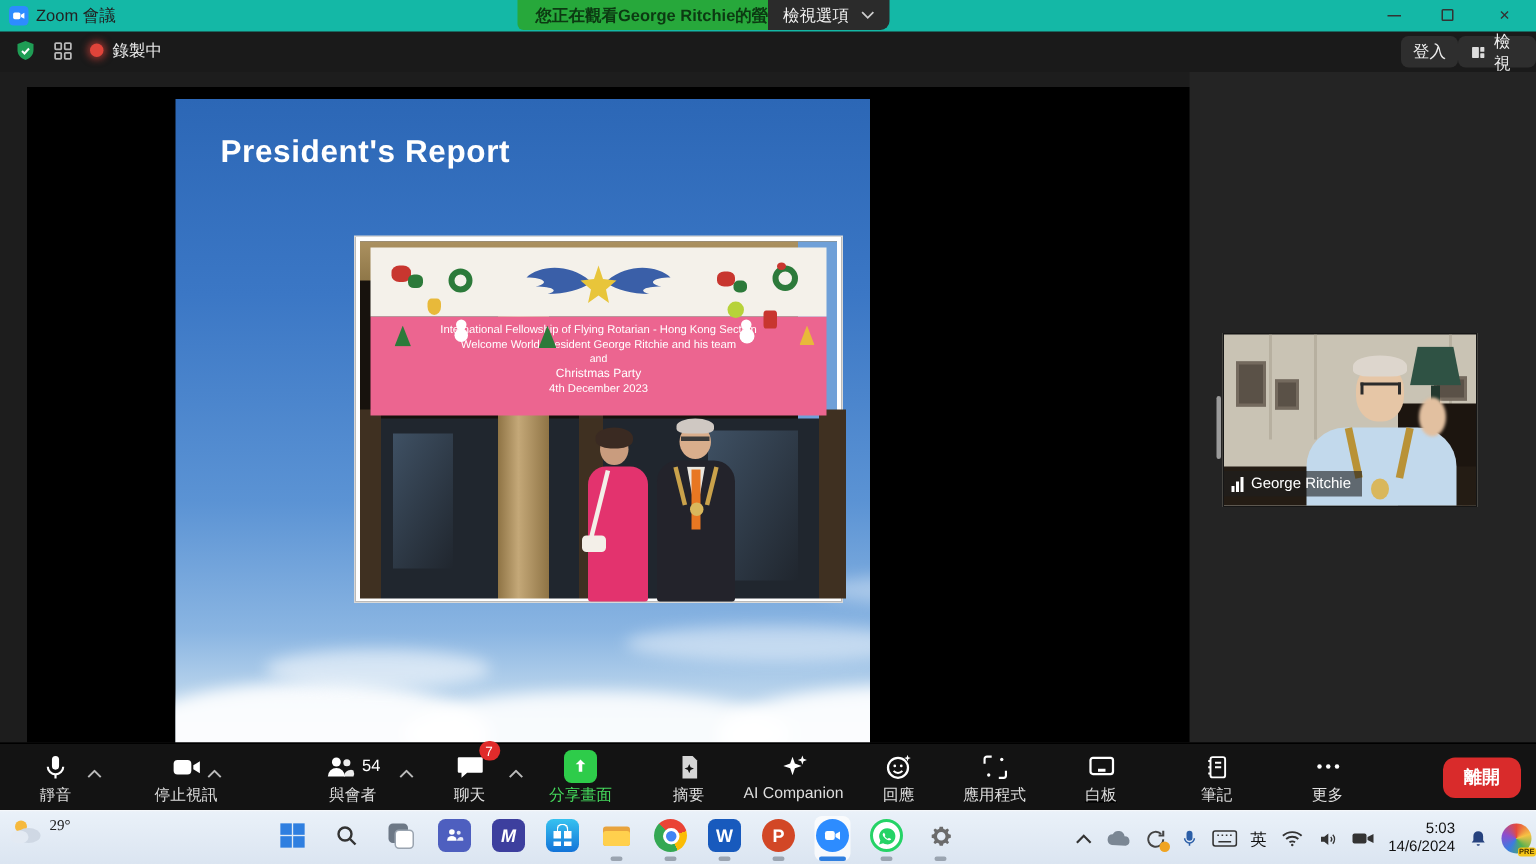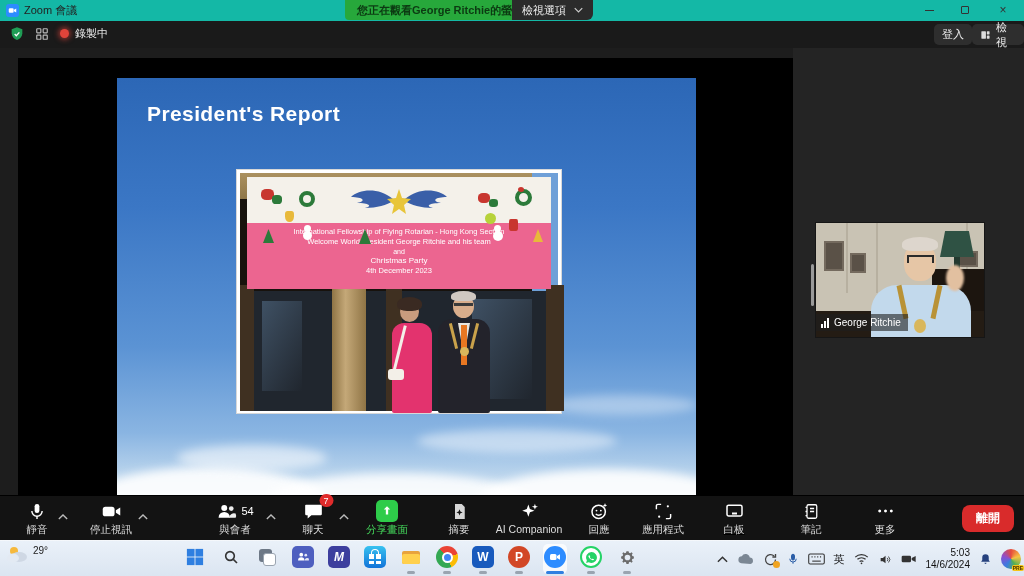--- a/index.html
+++ b/index.html
@@ -26,21 +26,21 @@
   #rec-dot { width:9px; height:9px; border-radius:50%; background:#e0443a; box-shadow:0 0 5px 2px rgba(224,68,58,.55); }
   .mb-btn { top:3px; height:21px; padding:0 8px; background:#2e2e2e; border-radius:5px; display:flex; align-items:center; gap:5px; font-size:11px; color:#eee; cursor:pointer; }
   #signin-btn { left:934px; } #viewbtn { left:972px; }
 
   
   #main { left:0; top:48px; width:1024px; height:447px; background:#1d1d1d; }
   #share-screen { left:18px; top:10px; width:775px; height:437px; background:#000; }
   #right-panel { left:793px; top:0; width:231px; height:447px; background:#242424; }
 
   
-  #slide { left:99px; top:20px; width:579px; height:433px; overflow:hidden;
+  #slide { left:99px; top:8px; width:463px; height:433px; overflow:hidden;
     background:linear-gradient(180deg,#2c67b6 0%,#3b77c5 30%,#5b93d4 62%,#8ab5e2 82%,#cfe2f1 96%); }
   .cloud { position:absolute; background:#fff; border-radius:50%; filter:blur(5px); opacity:.9; }
   #slide-title { left:30px; top:24px; font-size:21px; letter-spacing:.4px; color:#fff; font-weight:600; }
 
   
   #photo { left:120px; top:92px; width:324px; height:243px; background:#17120d; border:3px solid #fff; box-shadow:0 0 0 1px #d8d8d8; }
   #valance { left:0; top:0; width:100%; height:26px; background:linear-gradient(180deg,#ab9160,#8f7748); }
   #photo-sky { right:0; top:0; width:26px; height:120px; background:#6fa0d8; }
   .winframe { position:absolute; top:112px; height:126px; background:#3f3021; }
   .glass { position:absolute; top:118px; height:120px; background:#20262e; }
@@ -101,21 +101,21 @@
   .tb-label { margin-top:1px; font-size:10.5px; color:#dedede; white-space:nowrap; }
   .tb-chev { position:absolute; top:10px; cursor:pointer; }
   .badge { position:absolute; top:-6px; right:-10px; min-width:14px; height:13px; padding:0 3px; background:#e02b2b; border-radius:8px; color:#fff; font-size:9px; display:flex; align-items:center; justify-content:center; }
   #share-iconbg { width:22px; height:22px; border-radius:5px; background:#2ecc4a; }
   .green-label { color:#45d95c !important; }
   #leave-btn { left:962px; top:9px; width:52px; height:27px; background:#d92b2b; border-radius:8px; color:#fff; font-size:12px; font-weight:bold; display:flex; align-items:center; justify-content:center; cursor:pointer; }
   .count { color:#fff; font-size:11px; }
 
   
   #taskbar { left:0; top:540px; width:1024px; height:36px; background:linear-gradient(180deg,#eaf1f9,#dbe5f1); border-top:1px solid rgba(255,255,255,.7); }
-  #weather { left:6px; top:3px; display:flex; align-items:flex-start; gap:3px; cursor:pointer; }
+  #weather { left:6px; top:3px; display:flex; align-items:flex-start; gap:3px; cursor:pointer;font-family:Liberation Serif, serif; }
   #weather-temp { font-size:10px; color:#222; margin-top:1px; }
   #tb-center { left:183px; top:3px; display:flex; gap:12px; }
   .tk { width:24px; height:30px; display:flex; flex-direction:column; align-items:center; cursor:pointer; position:relative; }
   .tk-ic { width:22px; height:22px; margin-top:2px; border-radius:5px; display:flex; align-items:center; justify-content:center; font-size:12px; font-weight:bold; color:#fff; }
   .run { position:absolute; bottom:0; width:8px; height:3px; border-radius:2px; background:#9aa4b0; }
   .runb { position:absolute; bottom:0; width:18px; height:3px; border-radius:2px; background:#2f7fe0; }
   #tk-zoom-wrap { background:rgba(255,255,255,.75); border-radius:5px; }
   #tray { right:3px; top:0; height:36px; display:flex; align-items:center; gap:9px; }
   .tray-ic { cursor:pointer; display:flex; align-items:center; justify-content:center; }
   #ime { font-size:11px; color:#111; cursor:pointer; }
@@ -329,21 +329,21 @@
             <path d="M5.5 11.5a6.5 6.5 0 0 0 13 0" fill="none" stroke="#fff" stroke-width="1.8"></path>
             <line x1="12" y1="18" x2="12" y2="21.5" stroke="#fff" stroke-width="1.8"></line>
           </svg>
         </div>
       <div class="tb-label">靜音</div>
     </div>
     <div class="tb-chev abs" style="left:58px;"><svg width="10" height="6" viewBox="0 0 12 7">
           <path d="M1 6l5-5 5 5" fill="none" stroke="#bbb" stroke-width="1.6"></path>
         </svg></div>
 
-    <div class="tb" style="left:111px;">
+    <div class="tb" style="left:124px;">
       <div class="tb-iconrow">
           <svg width="21" height="21" viewBox="0 0 24 24" fill="#fff">
             <rect x="2" y="6.5" width="13.5" height="11" rx="3"></rect>
             <path d="M17 10.5l5-3v9l-5-3z"></path>
           </svg>
         </div>
       <div class="tb-label">停止視訊</div>
     </div>
     <div class="tb-chev abs" style="left:138px;"><svg width="10" height="6" viewBox="0 0 12 7">
           <path d="M1 6l5-5 5 5" fill="none" stroke="#bbb" stroke-width="1.6"></path>

